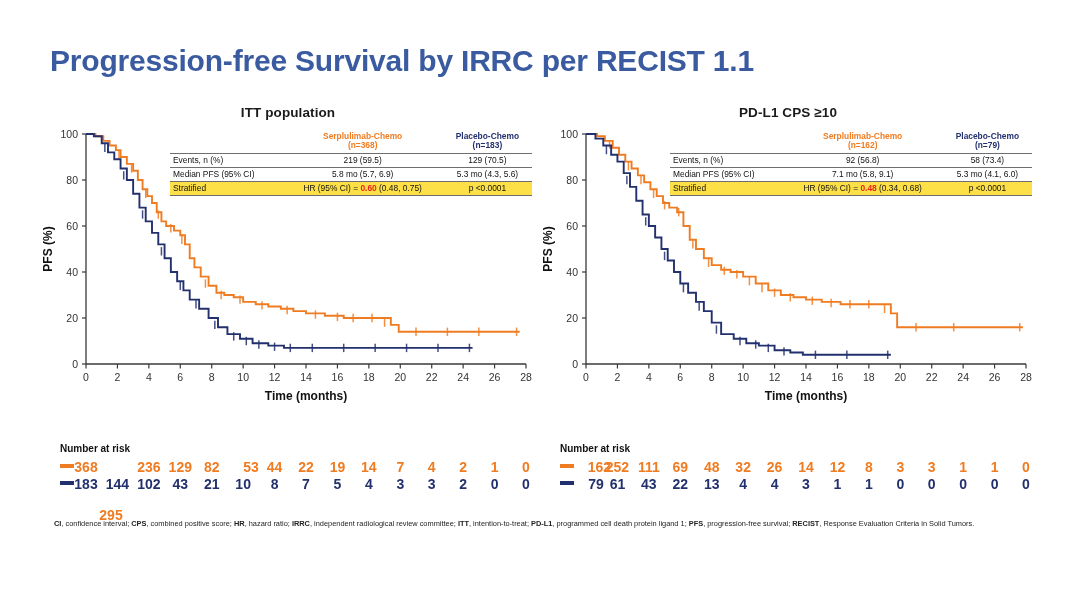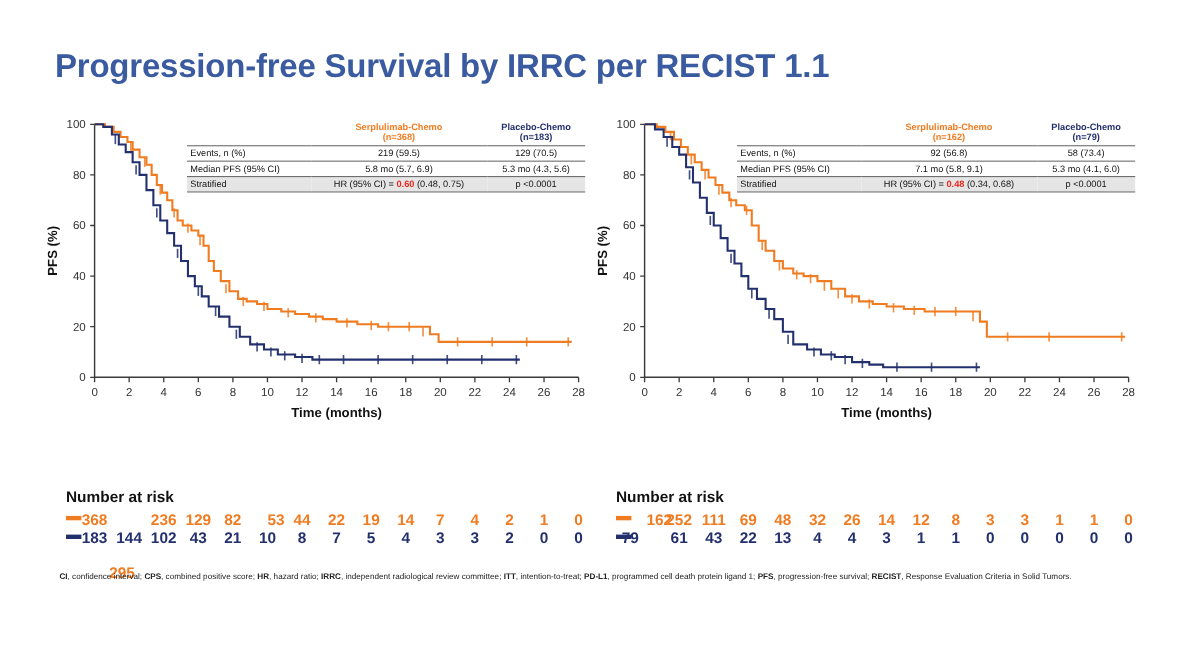--- a/index.html
+++ b/index.html
@@ -29,29 +29,29 @@
     position:absolute; left:132px; top:4px;
     width:362px; font-size:8.4px; color:#111;
     border-collapse:collapse;
   }
   .stats-table td { padding:1.5px 3px; white-space:nowrap; vertical-align:middle; }
   .stats-table .hdr td { padding-bottom:2px; font-weight:bold; text-align:center; line-height:1.15; }
   .stats-table .hdr td.blank { border:none; }
   .c-orange { color:#F07C22; }
   .c-navy   { color:#23306E; }
   .row-line td { border-top:1px solid #6e6e6e; }
-  .row-strat td { background:#e5e5e5; border-top:1px solid #6e6e6e; border-bottom:1px solid #6e6e6e; }
+  .row-strat td { background:#fde047; border-top:1px solid #6e6e6e; border-bottom:1px solid #6e6e6e; }
   .tcenter { text-align:center; }
   .hr-val { color:#E8251B; font-weight:bold; }
   .risk {
     position:absolute; font-size:9px;
   }
   .risk.left  { left:60px;  top:443px; }
   .risk.right { left:560px; top:443px; }
-  .risk-title { font-weight:bold; font-size:14px; color:#111; margin-bottom:5px; }
+  .risk-title { font-weight:bold; font-size:10px; color:#111; margin-bottom:5px; }
   .risk-row { height:17px; position:relative; }
   .risk-key {
     display:inline-block; width:14px; height:4px; vertical-align:middle;
     position:absolute; left:0; top:5px;
   }
   .risk-key.o { background:#F07C22; }
   .risk-key.n { background:#23306E; }
   .risk-num { position:absolute; text-align:center; width:26px; font-weight:bold; font-size:14px; }
   .risk-row.o .risk-num { color:#F07C22; }
   .risk-row.n .risk-num { color:#23306E; }
@@ -61,20 +61,21 @@
   }
   .footnote b { font-weight:bold; }
   .footer-bar { position:absolute; left:0; top:556px; width:1080px; height:52px; }
 </style>
 </head>
 <body>
 
 <div class="slide-title">Progression-free Survival by IRRC per RECIST 1.1</div>
 
 <div class="panel left">
+  <div class="panel-title">ITT population</div>
   <div class="plot-wrap">
     <svg class="plot-svg" id="svg-0" width="500" height="300">
         <line x1="48" y1="8" x2="48" y2="238" stroke="#3a3a3a" stroke-width="1.3"></line>
         <line x1="48" y1="238" x2="488" y2="238" stroke="#3a3a3a" stroke-width="1.3"></line>
         <line x1="44" y1="238" x2="48" y2="238" stroke="#3a3a3a" stroke-width="1.2"></line>
         <text x="40" y="241.5" text-anchor="end" font-size="10.5" fill="#333" font-family="Liberation Sans, sans-serif">0</text>
         <line x1="44" y1="192" x2="48" y2="192" stroke="#3a3a3a" stroke-width="1.2"></line>
         <text x="40" y="195.5" text-anchor="end" font-size="10.5" fill="#333" font-family="Liberation Sans, sans-serif">20</text>
         <line x1="44" y1="146" x2="48" y2="146" stroke="#3a3a3a" stroke-width="1.2"></line>
         <text x="40" y="149.5" text-anchor="end" font-size="10.5" fill="#333" font-family="Liberation Sans, sans-serif">40</text>
@@ -185,20 +186,21 @@
           <span>HR (95% CI) = </span><span class="hr-val">0.60</span><span> (0.48, 0.75)</span>
         </td>
         <td class="tcenter">p &lt;0.0001</td>
       </tr>
     </tbody>
       </table>
   </div>
 </div>
 
 <div class="panel right">
+  <div class="panel-title">PD-L1 CPS ≥10</div>
   <div class="plot-wrap">
     <svg class="plot-svg" id="svg-1" width="500" height="300">
         <line x1="48" y1="8" x2="48" y2="238" stroke="#3a3a3a" stroke-width="1.3"></line>
         <line x1="48" y1="238" x2="488" y2="238" stroke="#3a3a3a" stroke-width="1.3"></line>
         <line x1="44" y1="238" x2="48" y2="238" stroke="#3a3a3a" stroke-width="1.2"></line>
         <text x="40" y="241.5" text-anchor="end" font-size="10.5" fill="#333" font-family="Liberation Sans, sans-serif">0</text>
         <line x1="44" y1="192" x2="48" y2="192" stroke="#3a3a3a" stroke-width="1.2"></line>
         <text x="40" y="195.5" text-anchor="end" font-size="10.5" fill="#333" font-family="Liberation Sans, sans-serif">20</text>
         <line x1="44" y1="146" x2="48" y2="146" stroke="#3a3a3a" stroke-width="1.2"></line>
         <text x="40" y="149.5" text-anchor="end" font-size="10.5" fill="#333" font-family="Liberation Sans, sans-serif">40</text>
@@ -367,21 +369,21 @@
       <span class="risk-num" style="left: 264.429px;">12</span>
       <span class="risk-num" style="left: 295.857px;">8</span>
       <span class="risk-num" style="left: 327.286px;">3</span>
       <span class="risk-num" style="left: 358.714px;">3</span>
       <span class="risk-num" style="left: 390.143px;">1</span>
       <span class="risk-num" style="left: 421.571px;">1</span>
       <span class="risk-num" style="left: 453px;">0</span>
     </div>
   <div class="risk-row n" id="risk-1-n">
       <span class="risk-key n"></span>
-      <span class="risk-num" style="left: 0;">79</span>
+      <span class="risk-num" style="left: 23px;">79</span>
       <span class="risk-num" style="left: 44.4286px;">61</span>
       <span class="risk-num" style="left: 75.8571px;">43</span>
       <span class="risk-num" style="left: 107.286px;">22</span>
       <span class="risk-num" style="left: 138.714px;">13</span>
       <span class="risk-num" style="left: 170.143px;">4</span>
       <span class="risk-num" style="left: 201.571px;">4</span>
       <span class="risk-num" style="left: 233px;">3</span>
       <span class="risk-num" style="left: 264.429px;">1</span>
       <span class="risk-num" style="left: 295.857px;">1</span>
       <span class="risk-num" style="left: 327.286px;">0</span>

